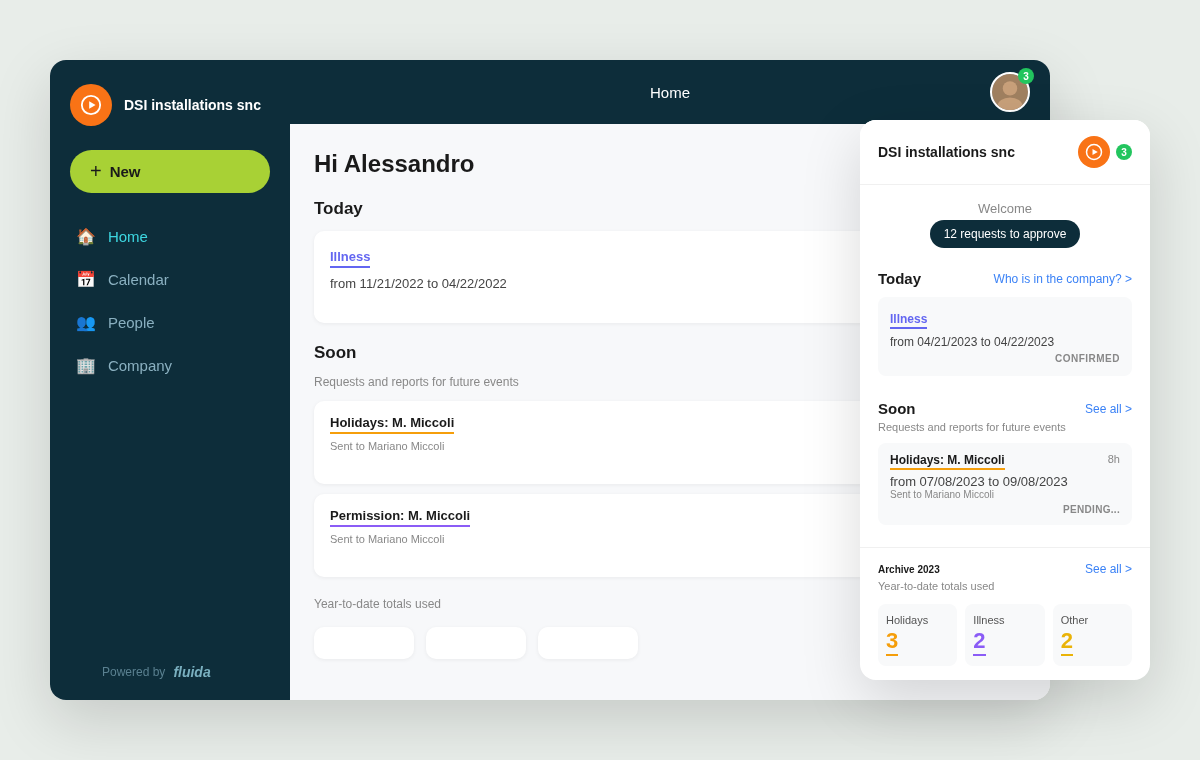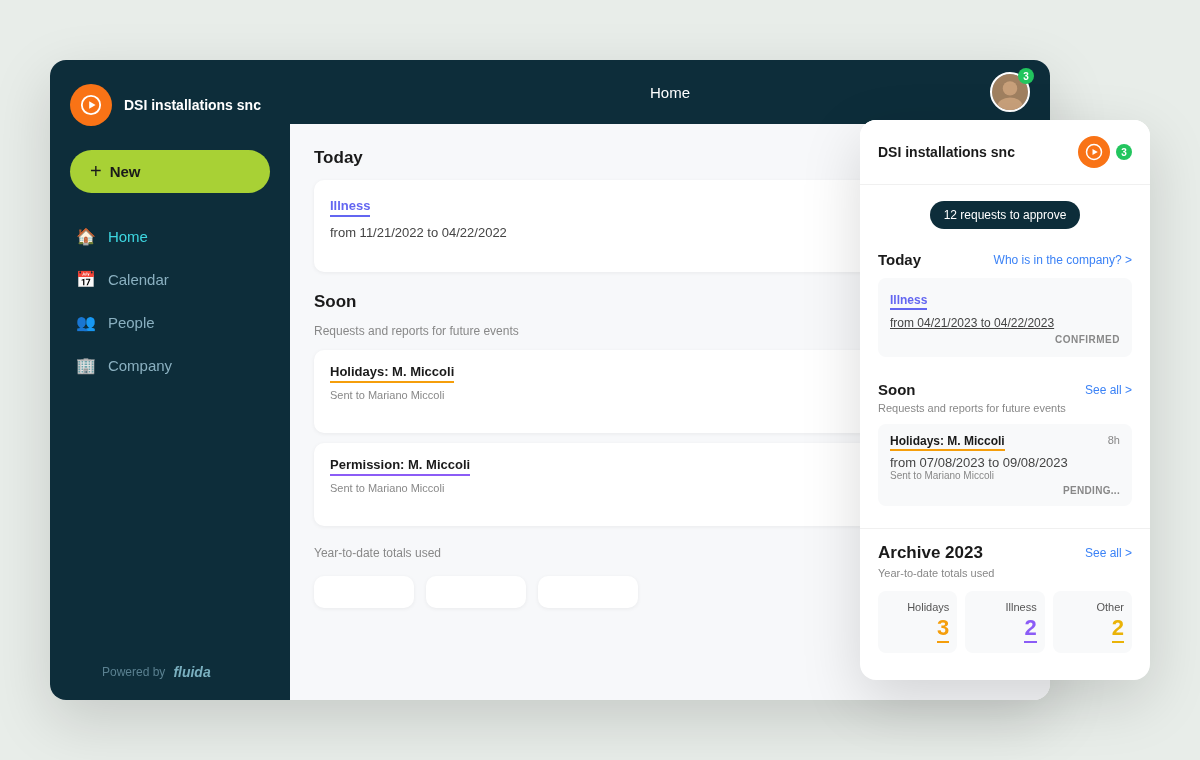--- a/index.html
+++ b/index.html
@@ -473,21 +473,20 @@
       color: #6366f1;
       border-bottom: 2px solid #6366f1;
       display: inline-block;
       padding-bottom: 1px;
       margin-bottom: 6px;
     }
 
     .panel-event-date {
       font-size: 12px;
       color: #444;
-      text-decoration: underline;
     }
 
     .panel-event-status {
       font-size: 10px;
       font-weight: 700;
       color: #888;
       text-align: right;
       letter-spacing: 0.5px;
       margin-top: 4px;
     }
@@ -569,42 +568,42 @@
     }
 
     .panel-archive-header {
       display: flex;
       justify-content: space-between;
       align-items: center;
       margin-bottom: 4px;
     }
 
     .panel-archive-title {
-      font-size: 17px;
+      font-size: 10px;
       font-weight: 700;
       color: #1a1a1a;
     }
 
     .panel-archive-sub {
       font-size: 11px;
       color: #888;
       margin-bottom: 12px;
     }
 
     .panel-archive-cards {
       display: flex;
       gap: 8px;
     }
 
     .panel-archive-card {
       background: #f8f9fa;
       border-radius: 8px;
       padding: 10px 8px;
       flex: 1;
-      text-align: right;
+      text-align: left;
     }
 
     .panel-archive-label {
       font-size: 11px;
       color: #555;
       margin-bottom: 2px;
     }
 
     .panel-archive-num {
       font-size: 22px;
@@ -674,20 +673,24 @@
               <circle cx="20" cy="16" r="8" fill="#c8a07a"></circle>
               <ellipse cx="20" cy="36" rx="14" ry="10" fill="#c8a07a"></ellipse>
             </svg>
           </div>
           <div class="badge-count">3</div>
         </div>
       </div>
 
       <div class="content-area">
 
+        <div class="greeting-row">
+          <h1 class="greeting-text">Hi Alessandro</h1>
+          <div class="approve-badge">12 requests to approve</div>
+        </div>
 
         <div class="section-header">
           <span class="section-title">Today</span>
           <span class="see-all-link">Who is in the company  &gt;</span>
         </div>
         <div class="today-card">
           <div class="event-type">Illness</div>
           <div class="event-date">from 11/21/2022 to 04/22/2022</div>
           <div class="event-status">CONFIRMED</div>
         </div>
@@ -750,20 +753,21 @@
           <svg width="18" height="18" viewBox="0 0 24 24">
             <circle cx="12" cy="12" r="10" stroke="white" stroke-width="2" fill="none"></circle>
             <polygon points="10,8 17,12 10,16" fill="white"></polygon>
           </svg>
         </div>
         <div class="badge-count" style="position:relative;top:auto;right:auto;margin-left:2px">3</div>
       </div>
     </div>
 
     <div class="panel-welcome">
+      <div class="panel-welcome-text">Welcome</div>
       <span class="panel-approve-badge">12 requests to approve</span>
     </div>
 
     <div class="panel-section">
       <div class="panel-today-header">
         <span class="panel-today-title">Today</span>
         <span class="panel-who-link">Who is in the company?  &gt;</span>
       </div>
       <div class="panel-event-card">
         <div class="panel-event-type">Illness</div>

